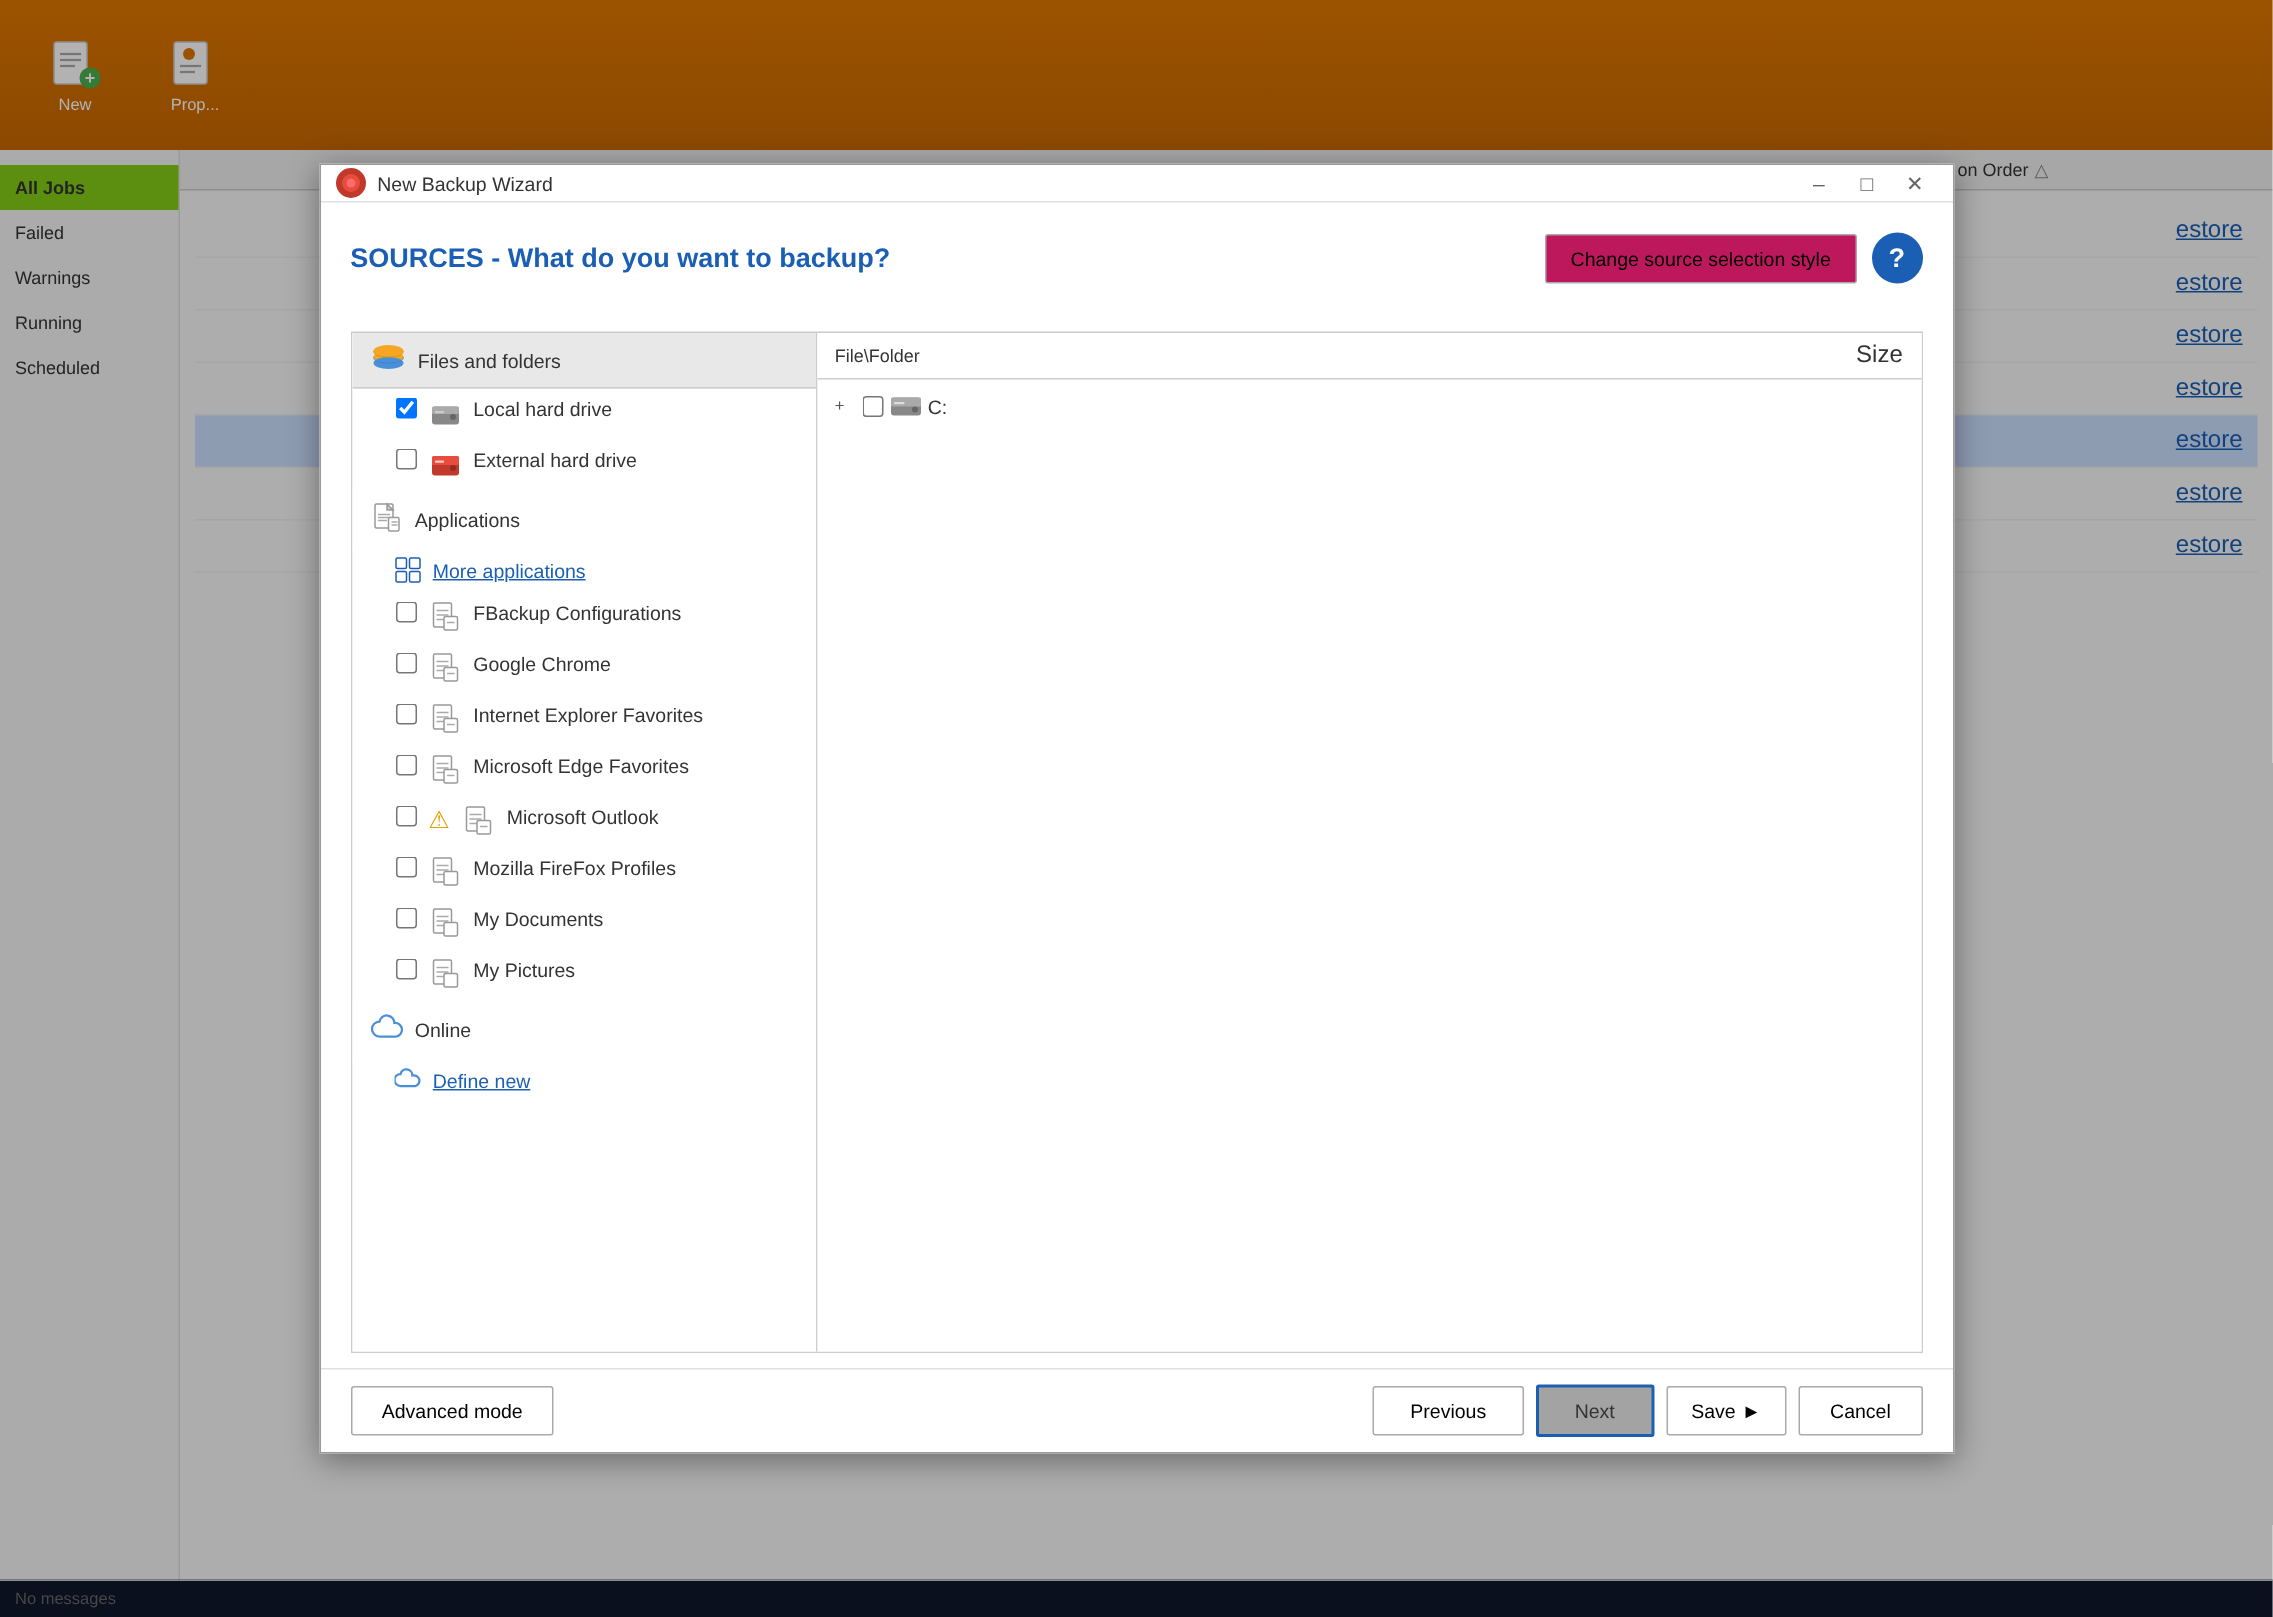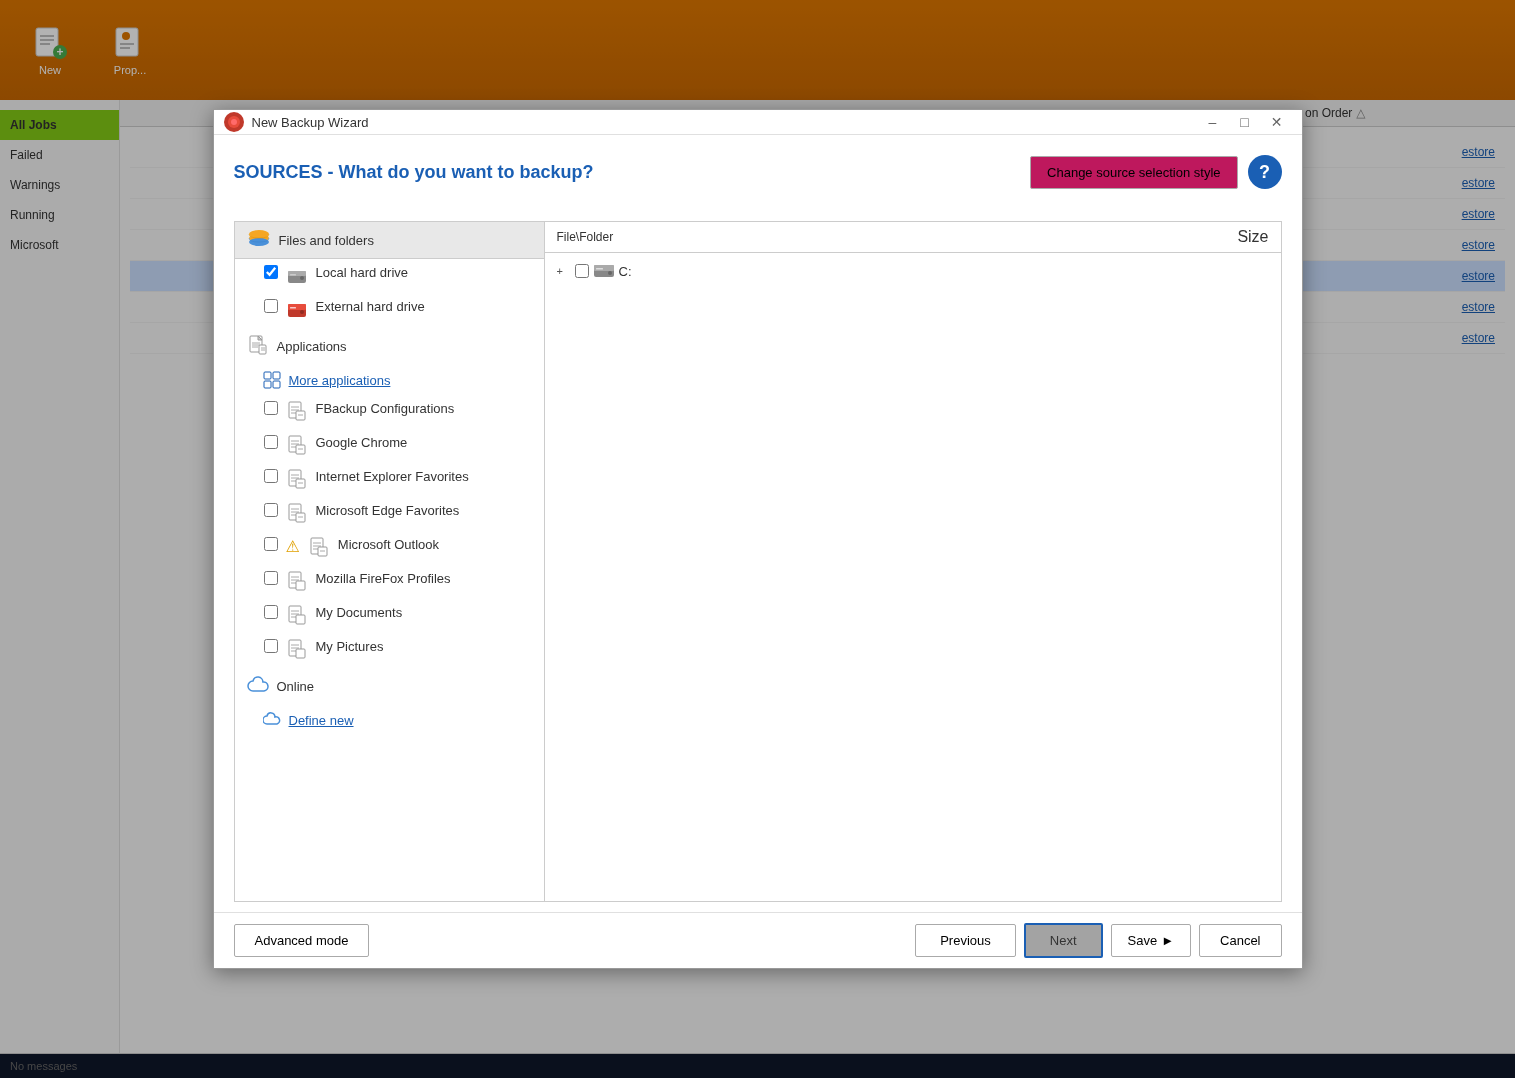--- a/index.html
+++ b/index.html
@@ -403,21 +403,21 @@
     .restore-row {
       display: flex;
       align-items: center;
       padding: 8px 10px;
       border-bottom: 1px solid #eee;
       cursor: pointer;
     }
     .restore-row.selected { background: #cce0ff; }
 
     .restore-row .restore-name { flex: 1; font-size: 12px; }
-    .restore-row .restore-link { color: #1a5fb4; text-decoration: underline; font-size: 12px; cursor: pointer; }
+    .restore-row .restore-link { color: #1a5fb4; text-decoration: underline; font-size: 16px; cursor: pointer; }
 
     
     .restore-header {
       display: flex;
       align-items: center;
       padding: 6px 10px;
       border-bottom: 1px solid #ccc;
       background: #f0f0f0;
       font-size: 12px;
       color: #333;
@@ -457,21 +457,21 @@
         <span class="toolbar-btn-label">Prop...</span>
       </div>
     </div>
   </div>
 
   <div class="app-sidebar">
     <div class="sidebar-nav-item active">All Jobs</div>
     <div class="sidebar-nav-item">Failed</div>
     <div class="sidebar-nav-item">Warnings</div>
     <div class="sidebar-nav-item">Running</div>
-    <div class="sidebar-nav-item">Microsoft</div>
+    <div class="sidebar-nav-item">Scheduled</div>
   </div>
 
   <div class="app-main">
     <div class="restore-header">
       <div class="restore-header-name"></div>
       <div class="restore-header-order">
         <span>on Order</span>
         <span style="color:#888;">△</span>
       </div>
       <div class="restore-header-restore"></div>

